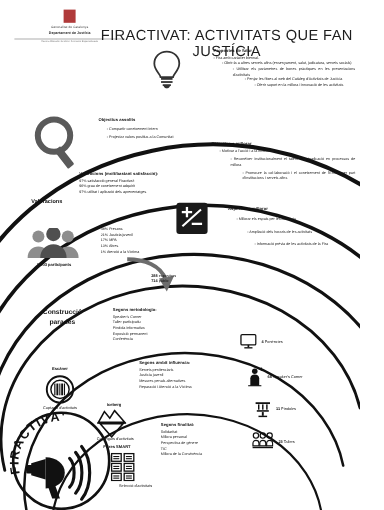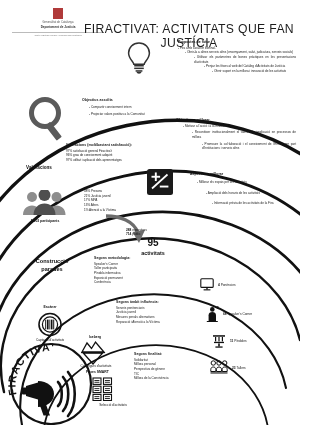--- a/index.html
+++ b/index.html
@@ -174,24 +174,20 @@
     <div class="countlbl">
       <span class="countnum">288</span>
       <span>expositors</span>
     </div>
     <div class="countlbl">
       <span class="countnum">714</span>
       <span>públic</span>
     </div>
   </div>
 
-  <div class="center95">
-    <div class="n">95</div>
-    <div class="t">activitats</div>
-  </div>
 
   <div class="blk bigtxt" style="left:14px;top:258px;width:76px;">
     <div>Construcció</div>
     <div>parades</div>
   </div>
 
   <div class="blk" style="left:94px;top:256px;width:78px;">
     <div class="h">Segons metodologia:</div>
     <div class="li">Speaker's Corner</div>
     <div class="li">Taller participatiu</div>

